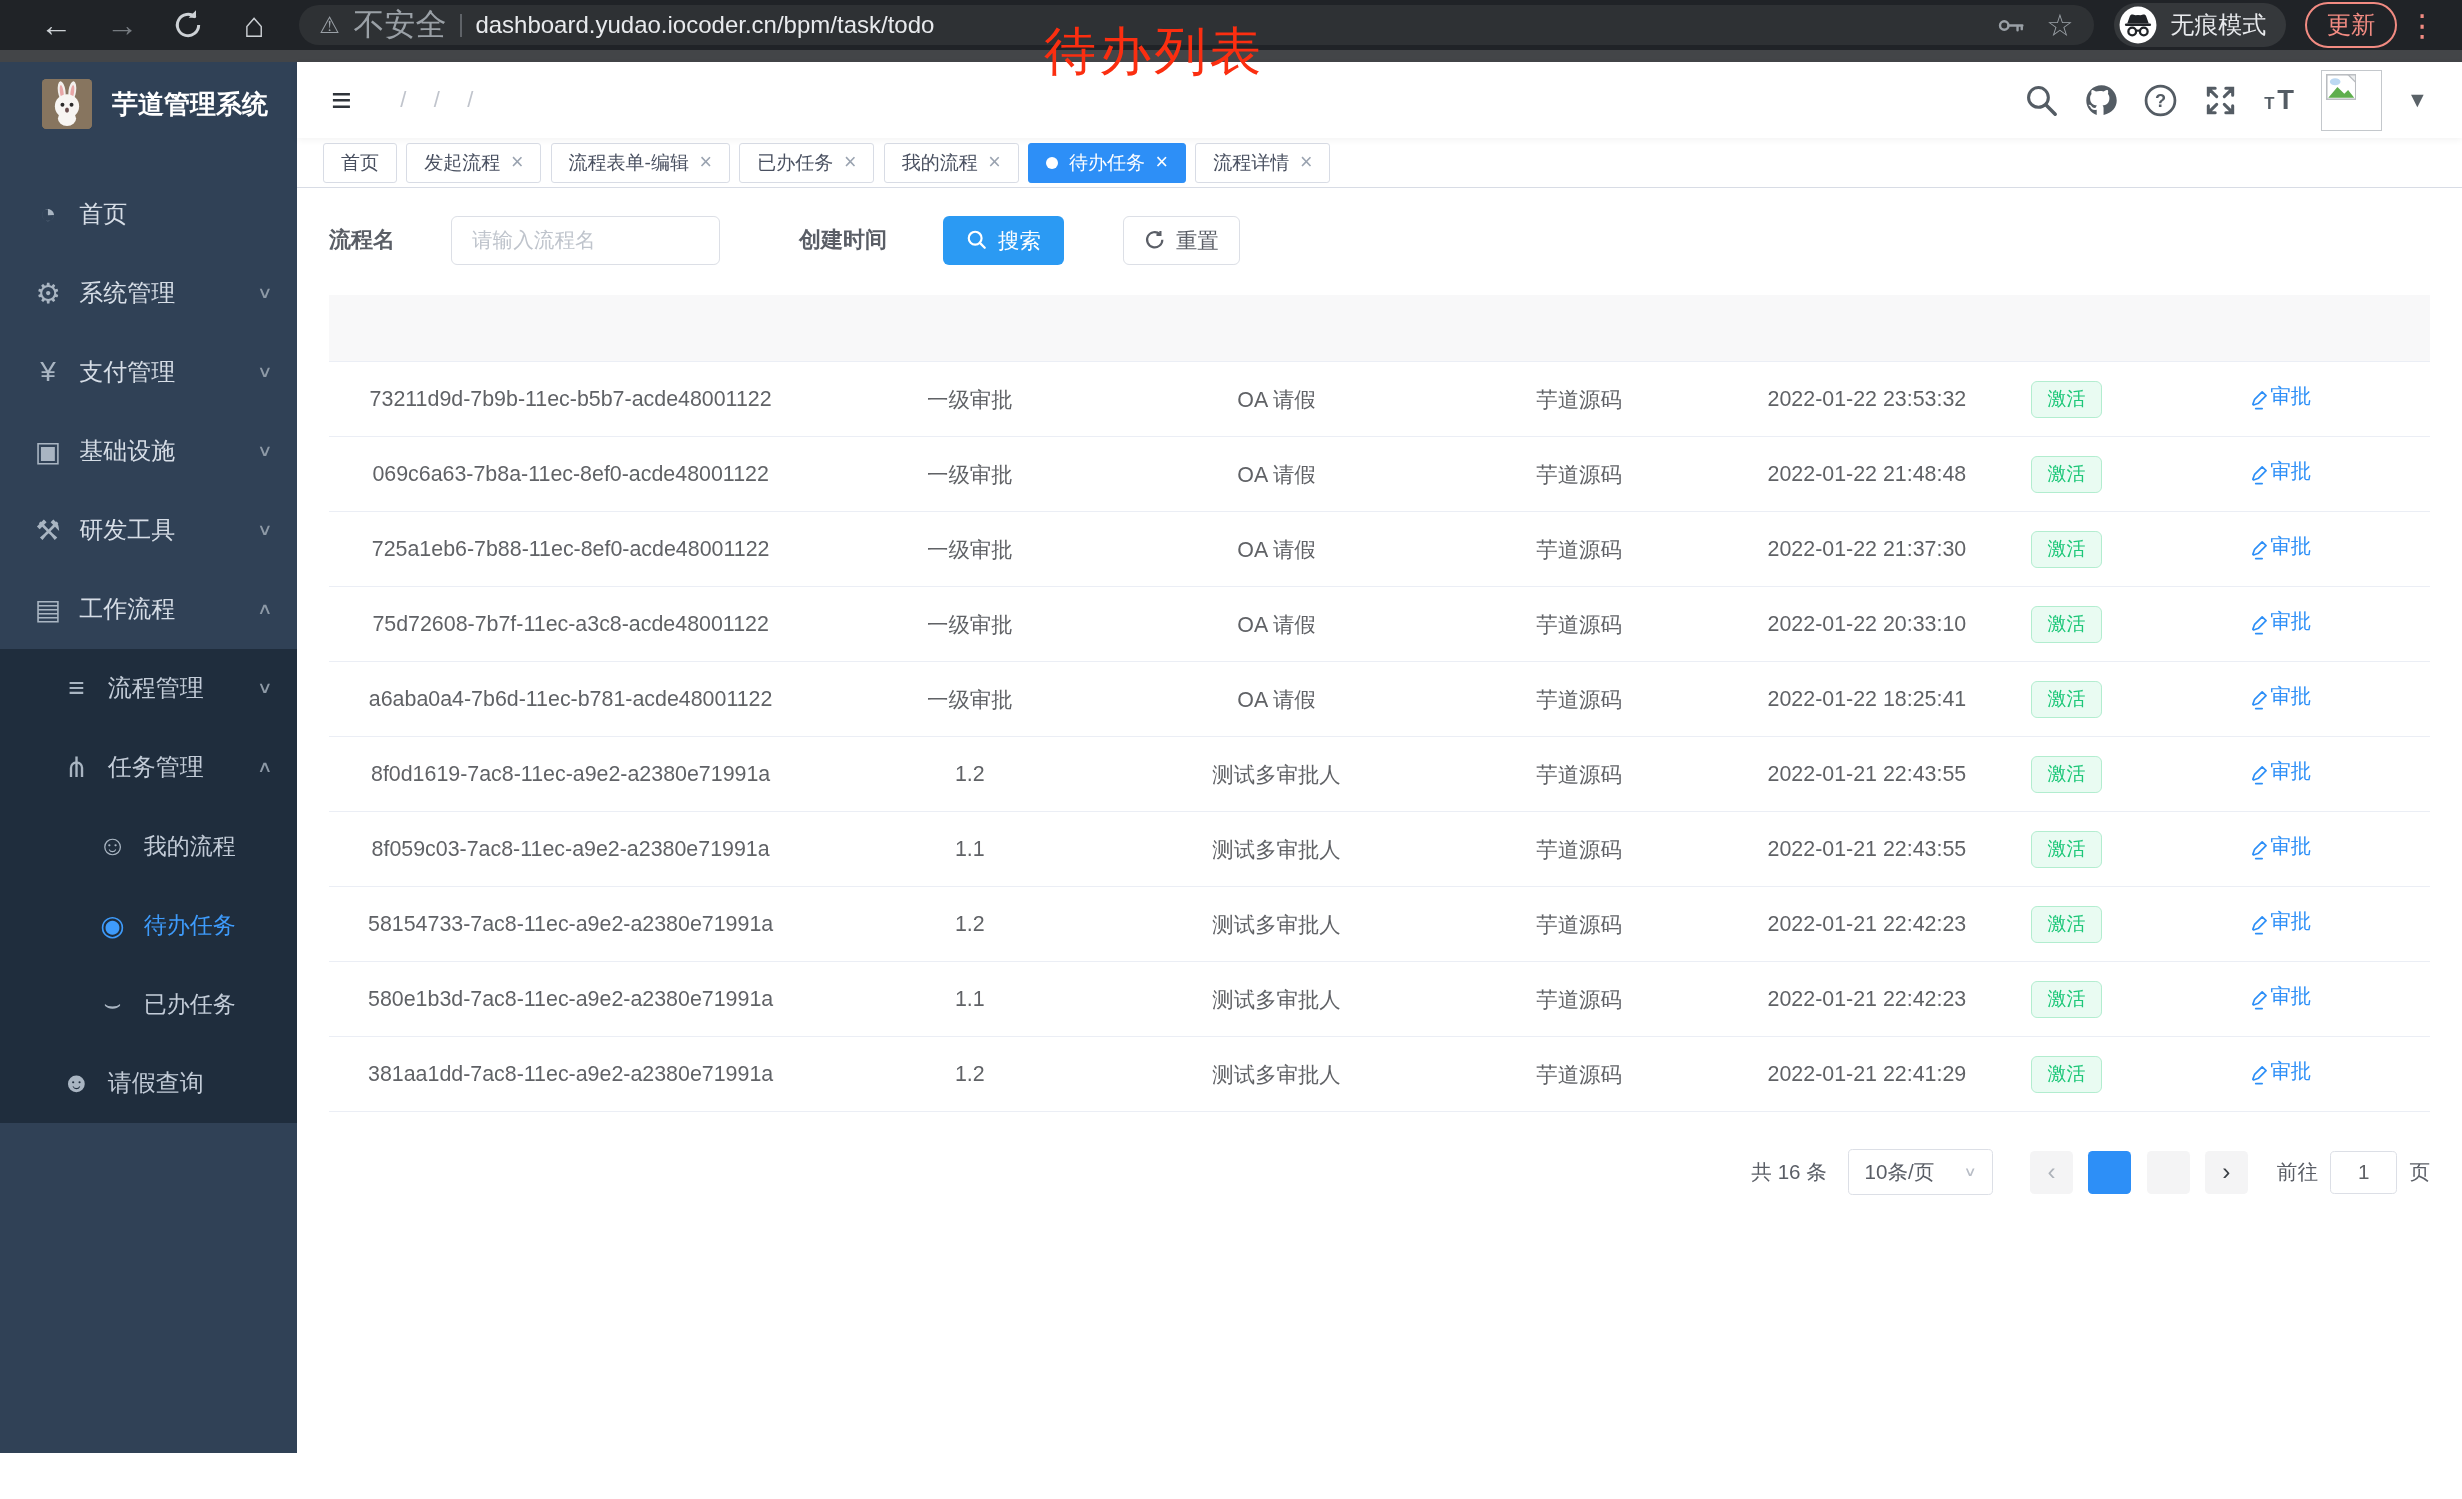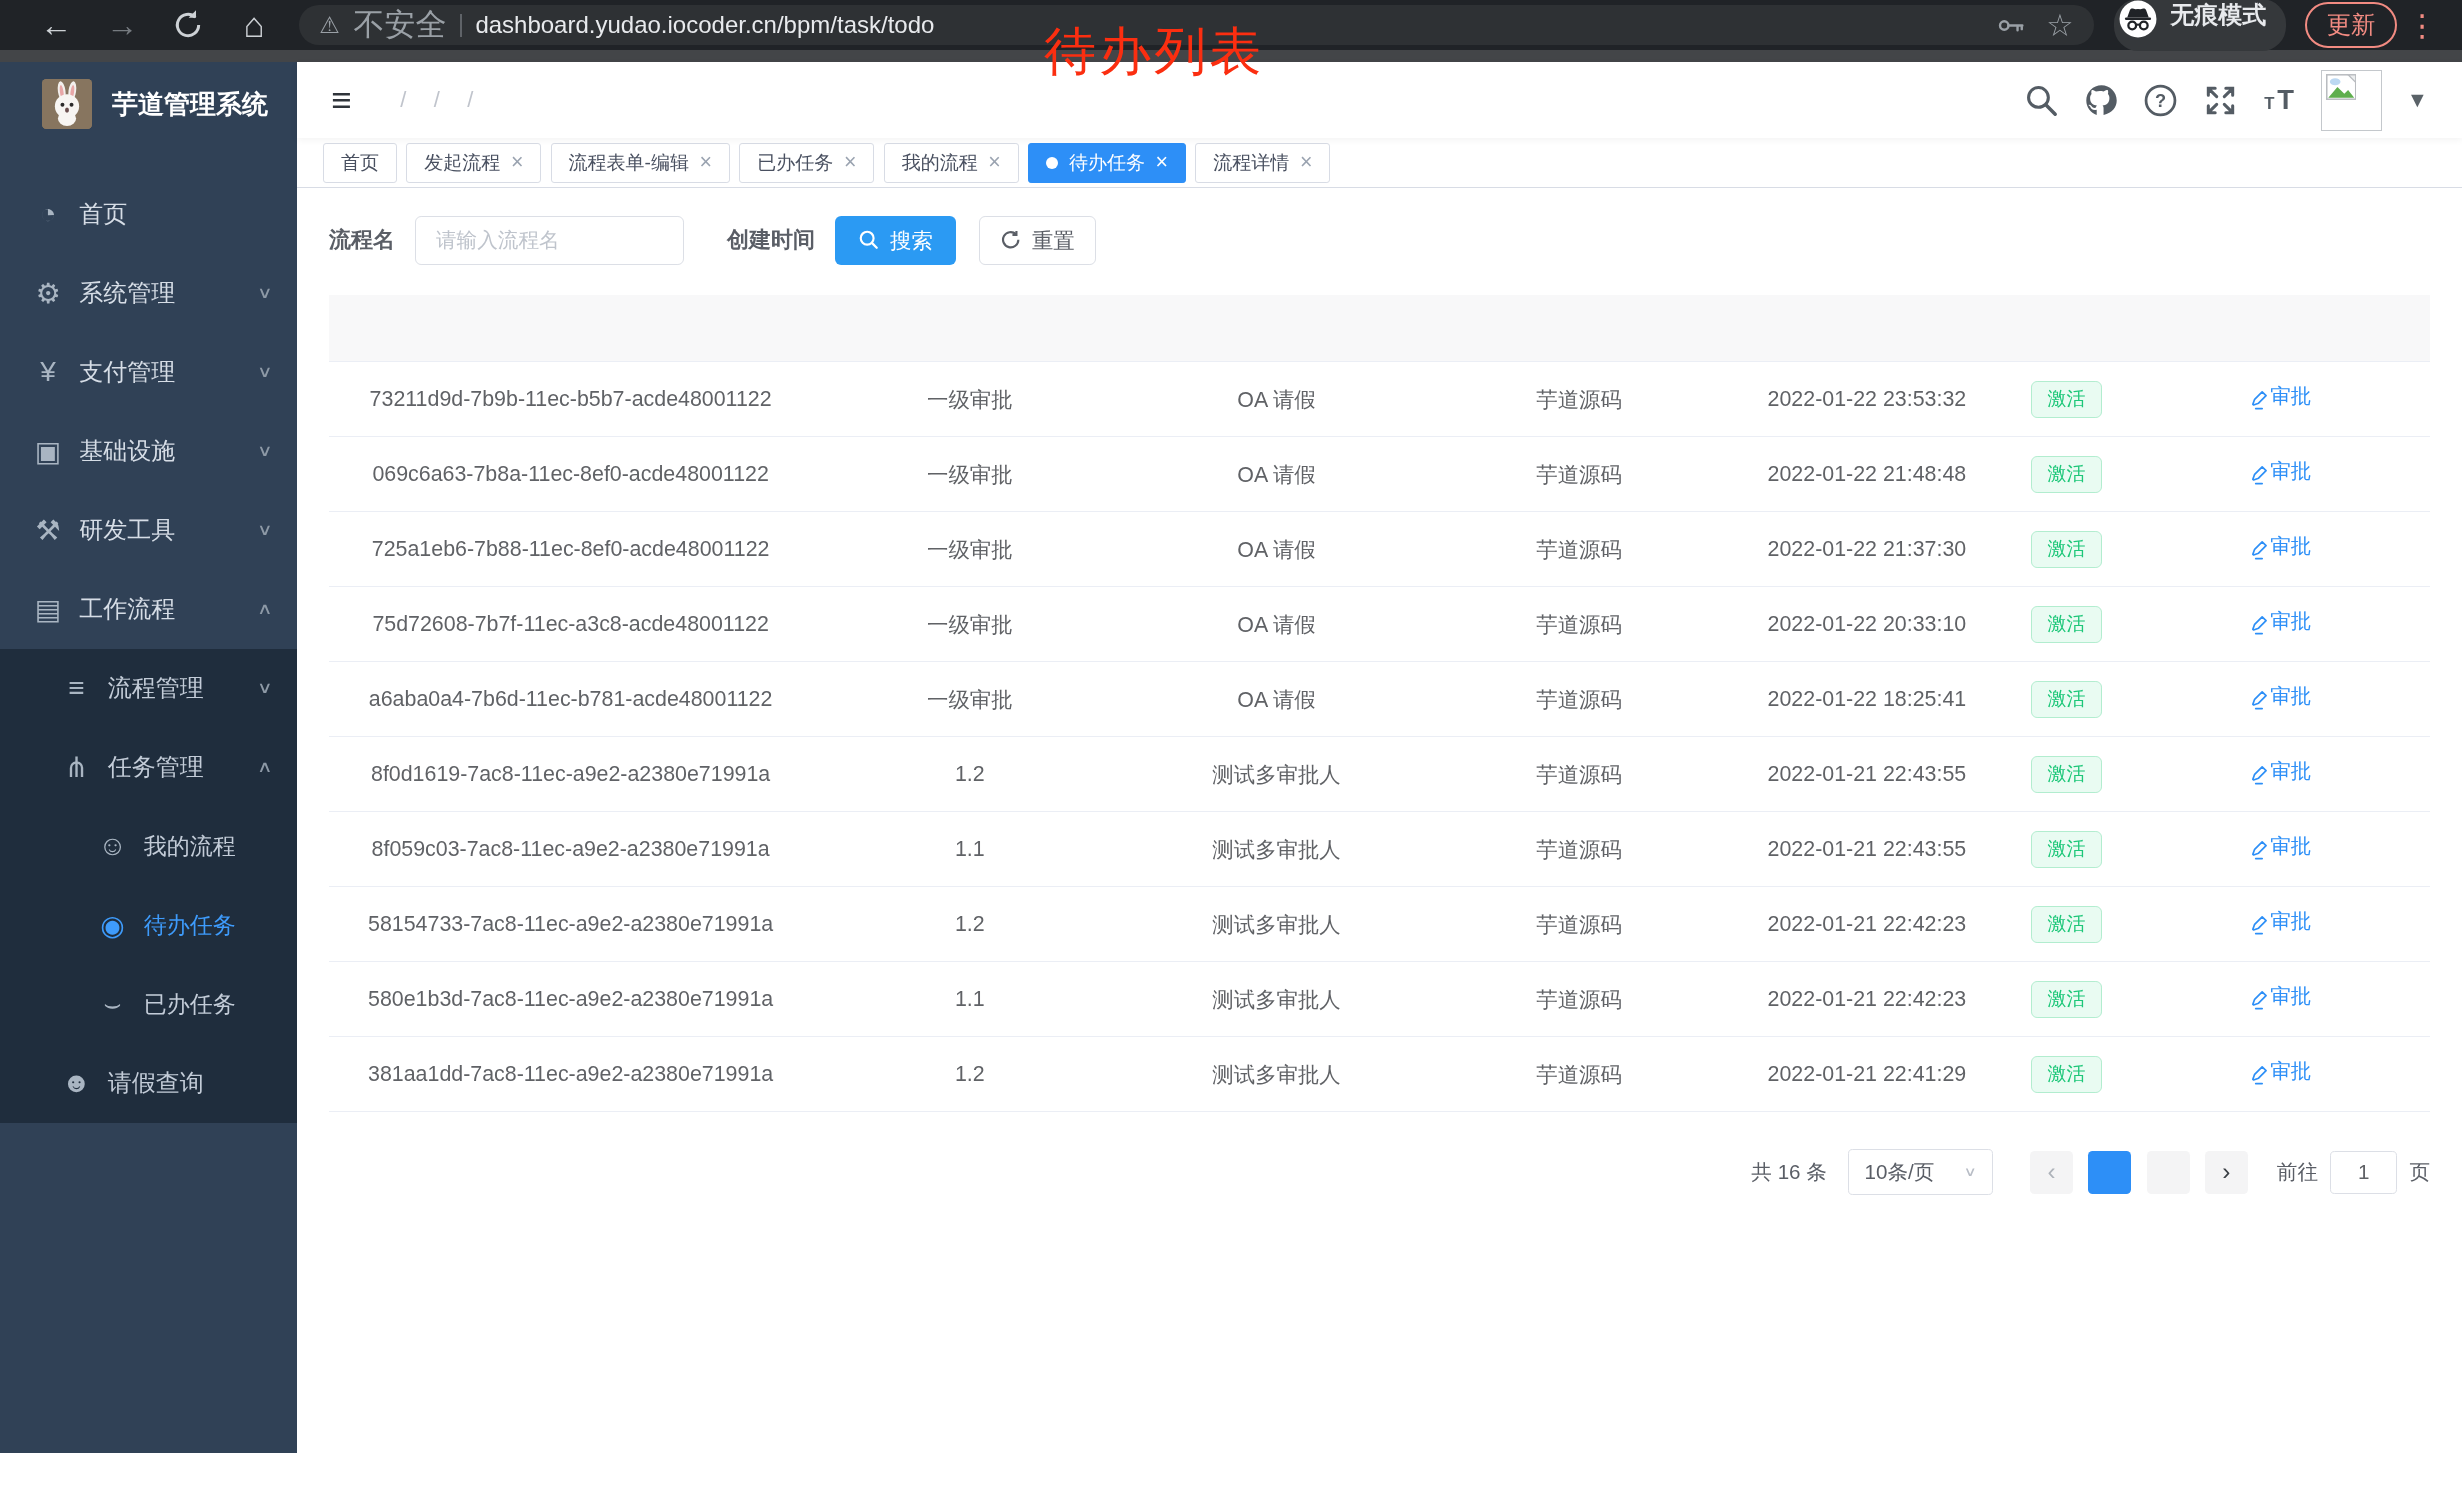--- a/index.html
+++ b/index.html
@@ -12,22 +12,22 @@
   .c-ic { color:#cdd1d5; font-size:32px; width:66px; text-align:center; flex-shrink:0; cursor:pointer; }
   .c-ic.dim { color:#767b80; }
   .c-ic.home { font-size:35px; }
   .omnibox { flex:1; height:40px; background:#2e3134; border-radius:23px; margin:0 20px 0 12.2px;
     display:flex; align-items:center; padding:0 20px; gap:13.7px; min-width:0; }
   .omni-warn { color:#9aa0a6; font-size:23px; }
   .omni-sec { color:#9aa0a6; font-size:31px; }
   .omni-div { width:1.5px; height:23px; background:#5f6368; }
   .omni-url { color:#e8eaed; font-size:24px; flex:1; white-space:nowrap; overflow:hidden; }
   .omni-right { display:flex; align-items:center; gap:20px; }
-  .incog { height:52px; background:#35383b; border-radius:24.4px; display:flex; align-items:flex-start;
-    gap:12.2px; padding:0 20px 0 4.6px; margin-right:18.3px; flex-shrink:0;font-weight:bold; }
+  .incog { height:44px; background:#35383b; border-radius:24.4px; display:flex; align-items:center;
+    gap:12.2px; padding:0 20px 0 4.6px; margin-right:18.3px; flex-shrink:0; }
   .incog-label { color:#e8eaed; font-size:24px; }
   .update-btn { border:2.3px solid #f28b82; color:#f28b82; border-radius:27.5px; font-size:24.4px;
     padding:5.3px 20px; margin-right:7.6px; flex-shrink:0; cursor:pointer; }
   .c-dots { color:#f28b82; font-size:30.5px; width:34px; text-align:center; cursor:pointer; }
   .chrome-strip { height:12.2px; background:#434548; }
   
   .annotation { position:absolute; left:1044px; top:17px; font-size:52px; color:#fb2e10;
     z-index:50; letter-spacing:3.1px; }
   
   .app { display:flex; height:1391px; background:#fff; }
@@ -65,21 +65,21 @@
     padding:0 26px; gap:9.2px; background:#fff; }
   .tab { height:40px; display:flex; align-items:center; gap:10.7px; padding:0 17px;
     border:1.5px solid #d8dce5; background:#fff; font-size:19px; color:#495060; border-radius:3.1px;
     cursor:pointer; white-space:nowrap; }
   .tab .dot { width:12.2px; height:12.2px; border-radius:50%; background:#fff; }
   .tab-close { font-size:21.4px; color:#9aa3b0; line-height:1; cursor:pointer; }
   .tab.active { background:#2d8ff7; border-color:#2d8ff7; color:#fff; }
   .tab.active .tab-close { color:#fff; }
   
   .content { flex:1; padding:27.5px 32px 0 32px; }
-  .filters { display:flex; align-items:center; margin-bottom:30.5px; }
+  .filters { display:flex; align-items:center; margin-bottom:30.5px;gap:36px; }
   .f-label { font-size:22px; color:#5a5e66; font-weight:bold; margin-right:20px; white-space:nowrap; }
   .f-input { width:269px; height:49px; border:1.5px solid #dcdfe6; border-radius:6.1px; padding:0 20px;
     font-size:20.6px; color:#606266; outline:none; margin-right:43px;
     font-family:"Liberation Sans","DejaVu Sans",sans-serif; }
   .f-input::placeholder { color:#bfc4cc; }
   .date-box { width:381px; height:49px; border:1.5px solid #dcdfe6; border-radius:6.1px; display:flex;
     align-items:center; padding:0 17px; gap:15.3px; margin-right:30.5px; cursor:text; }
   .ph { color:#bfc4cc; font-size:20.6px; }
   .date-sep { color:#606266; font-size:20.6px; }
   .btn { height:49px; border-radius:6.1px; font-size:21.4px; display:inline-flex; align-items:center;

